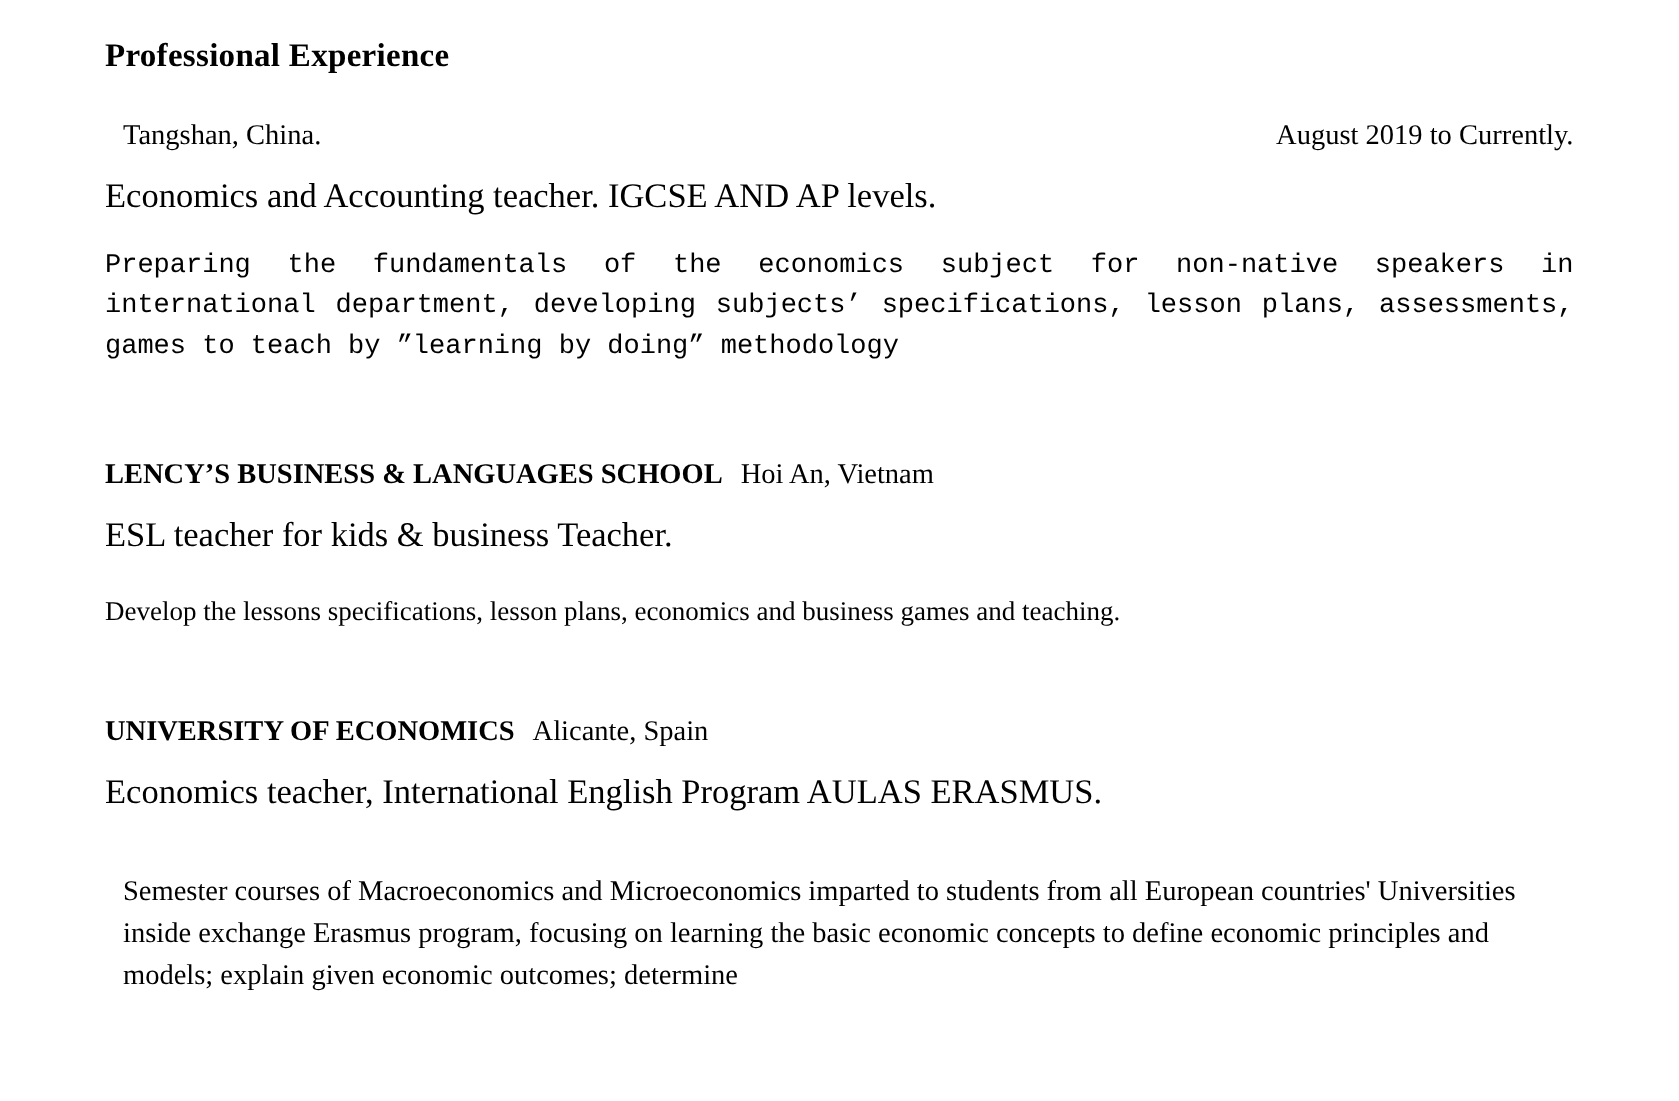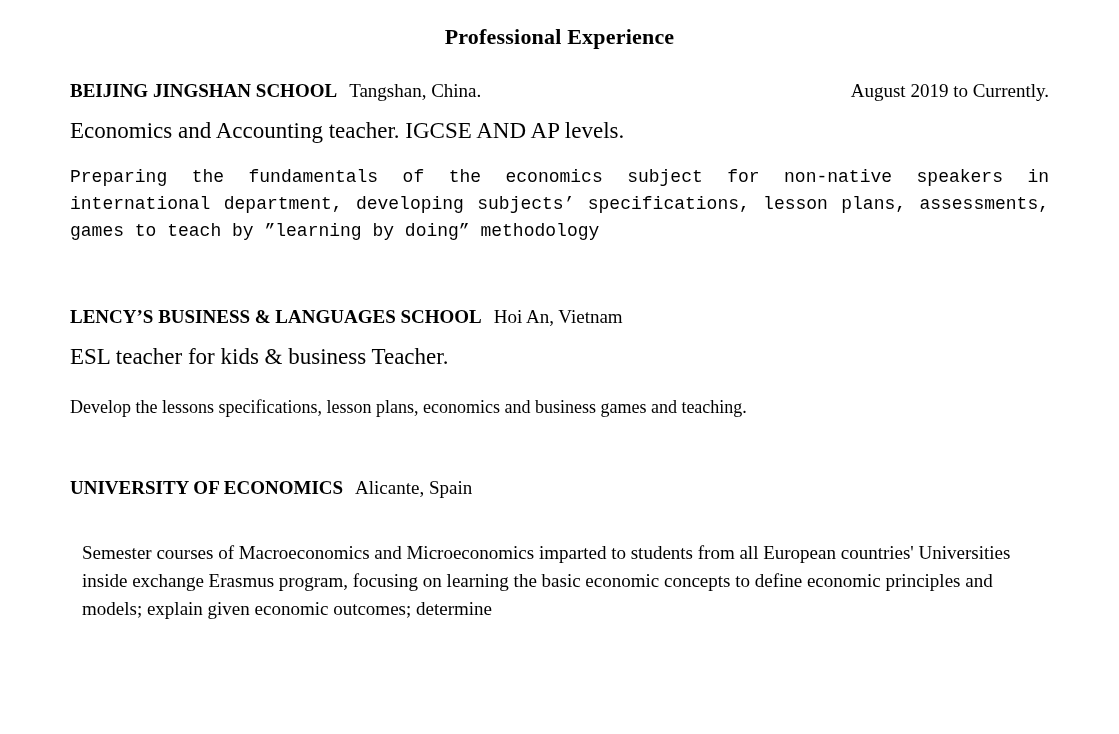--- a/index.html
+++ b/index.html
@@ -11,21 +11,20 @@
     font-family: "Liberation Serif", "DejaVu Serif", serif;
     color: #000000;
   }
   .page {
     width: 1119px;
     height: 734px;
     padding: 24px 70px 0 70px;
     background: #ffffff;
   }
   .section-title {
-    text-align: center;
     font-size: 22px;
     font-weight: bold;
     letter-spacing: 0.2px;
   }
   .entry { margin-top: 0; }
   .entry-header {
     display: flex;
     align-items: baseline;
     font-size: 19px;
     white-space: nowrap;
@@ -59,21 +58,20 @@
 </style>
 </head>
 <body>
 
 <div class="page">
 
   <h1 class="section-title">Professional Experience</h1>
 
   <section class="entry" id="entry-0">
     <div class="entry-header">
-      <span class="employer">BEIJING JINGSHAN SCHOOL</span>
       <span class="location">Tangshan, China.</span>
       <span class="dates">August 2019 to Currently.</span>
     </div>
     <div class="role">Economics and Accounting teacher. IGCSE AND AP levels.</div>
     <p class="desc">Preparing the fundamentals of the economics subject for non-native speakers in international department, developing subjects’ specifications, lesson plans, assessments, games to teach by ”learning by doing” methodology</p>
   </section>
 
   <section class="entry" id="entry-1">
     <div class="entry-header">
       <span class="employer">LENCY’S BUSINESS &amp; LANGUAGES SCHOOL</span>
@@ -81,16 +79,17 @@
     </div>
     <div class="role">ESL teacher for kids &amp; business Teacher.</div>
     <p class="desc">Develop the lessons specifications, lesson plans, economics and business games and teaching.</p>
   </section>
 
   <section class="entry" id="entry-2">
     <div class="entry-header">
       <span class="employer">UNIVERSITY OF ECONOMICS</span>
       <span class="location">Alicante, Spain</span>
     </div>
+    <div class="role">Economics teacher, International English Program AULAS ERASMUS.</div>
     <p class="desc">Semester courses of Macroeconomics and Microeconomics imparted to students from all European countries' Universities inside exchange Erasmus program, focusing on learning the basic economic concepts to define economic principles and models; explain given economic outcomes; determine</p>
   </section>
 
 </div>
 
 </body></html>

